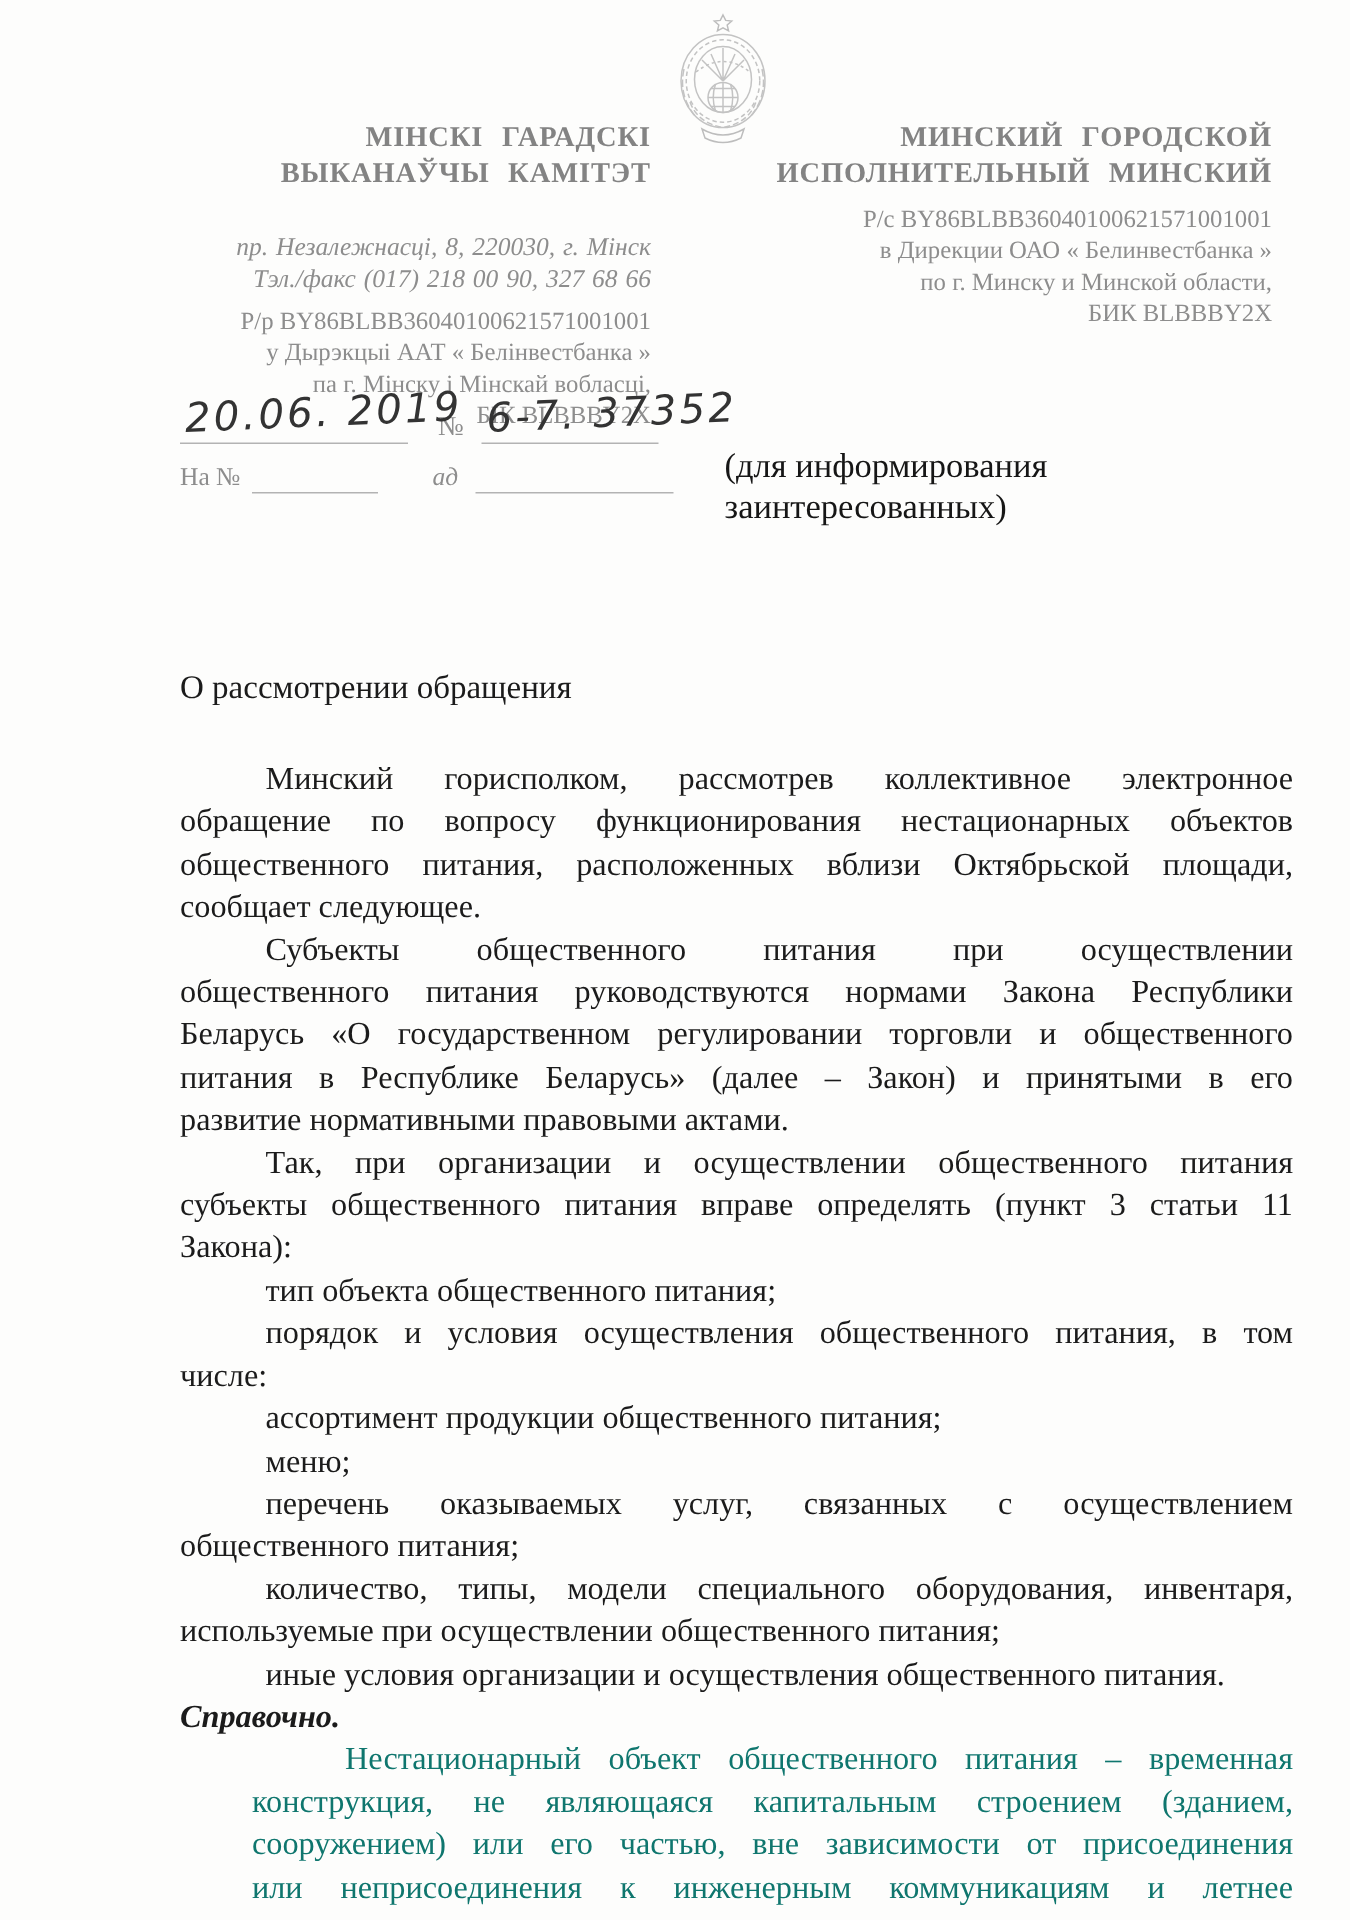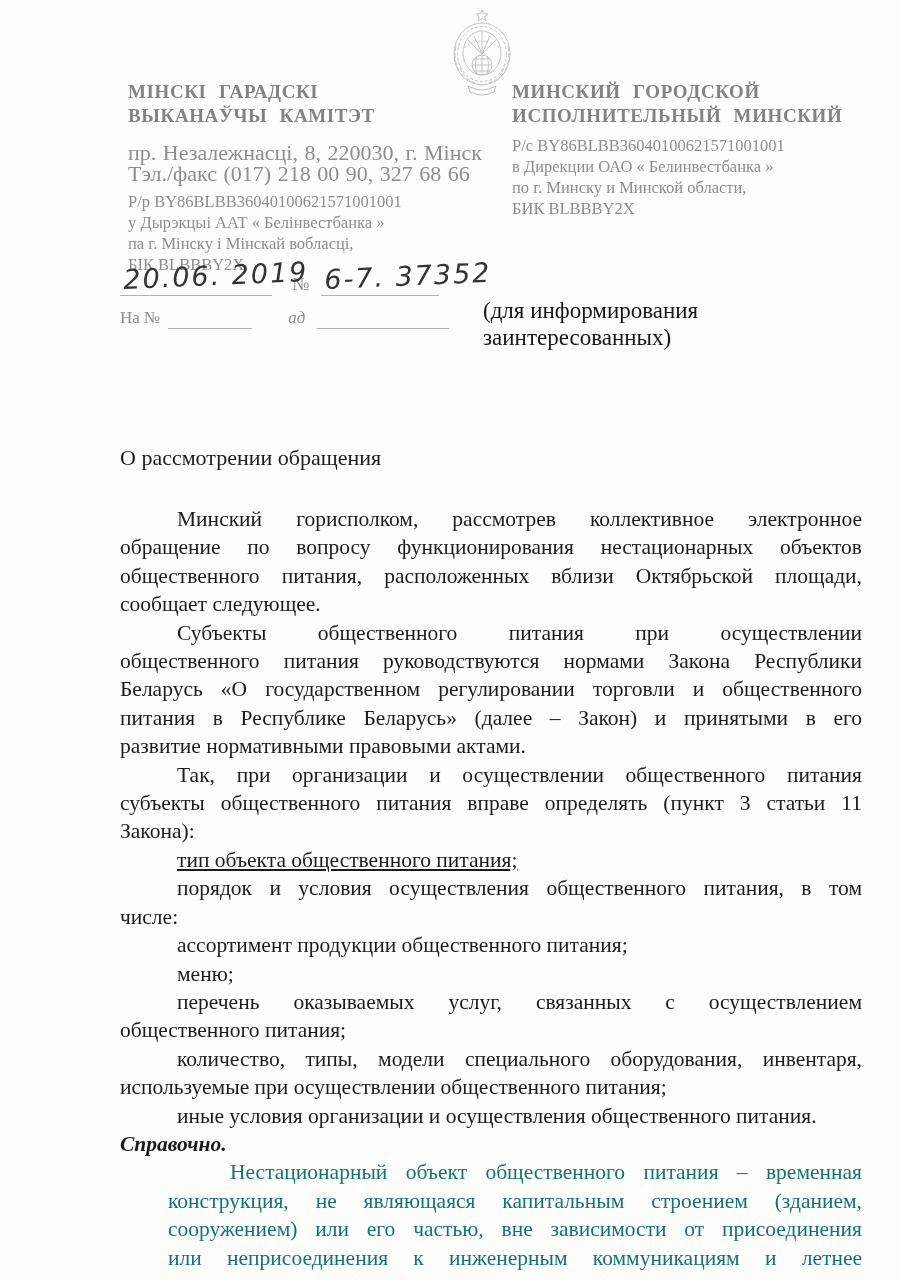--- a/index.html
+++ b/index.html
@@ -4,26 +4,26 @@
 <style>
   html,body { margin:0; padding:0; }
   .page {
     position:relative; width:900px; height:1280px;
     background:#fdfdfc; overflow:hidden;
     font-family:"Liberation Serif", serif;
   }
   
   .emblem { position:absolute; left:448px; top:8px; width:68px; height:94px; }
   
-  .org { position:absolute; top:80px; text-align:left; color:#8d8d8d; }
+  .org { position:absolute; top:80px; text-align:right; color:#8d8d8d; }
   .org-left  { left:128px; width:306px; }
   .org-right { left:512px; width:336px; }
   .org-title { font-weight:bold; font-size:19px; line-height:24px;
                letter-spacing:0.6px; word-spacing:7px; color:#838383; }
-  .org-addr  { margin-top:14px; font-size:22px; line-height:21px; word-spacing:1px; }
+  .org-addr  { margin-top:26px; font-size:17px; line-height:21px; word-spacing:1px;font-style:italic; }
   .org-bank  { margin-top:7px; font-size:16.5px; line-height:21px; }
   .org div { white-space:nowrap; }
   
   .refblock { position:absolute; left:120px; top:258px; width:360px; }
   .handrow { display:flex; align-items:flex-end; height:38px; }
   .ubox { border-bottom:1.5px solid #b3b3b3; position:relative; }
   .date-box { width:152px; height:36px; }
   .num-box  { width:118px; height:36px; margin-left:12px; }
   .hand {
     position:absolute; bottom:0px; left:4px; white-space:nowrap;
@@ -129,21 +129,21 @@
       <div class="bl jl">общественного питания, расположенных вблизи Октябрьской площади,</div>
       <div class="bl">сообщает следующее.</div>
       <div class="bl jl" style="text-indent: 57px;">Субъекты общественного питания при осуществлении</div>
       <div class="bl jl">общественного питания руководствуются нормами Закона Республики</div>
       <div class="bl jl">Беларусь «О государственном регулировании торговли и общественного</div>
       <div class="bl jl">питания в Республике Беларусь» (далее – Закон) и принятыми в его</div>
       <div class="bl">развитие нормативными правовыми актами.</div>
       <div class="bl jl" style="text-indent: 57px;">Так, при организации и осуществлении общественного питания</div>
       <div class="bl jl">субъекты общественного питания вправе определять (пункт 3 статьи 11</div>
       <div class="bl">Закона):</div>
-      <div class="bl" style="text-indent: 57px; text-decoration: underline;">тип объекта общественного питания;</div>
+      <div class="bl" style="text-indent: 57px;">тип объекта общественного питания;</div>
       <div class="bl jl" style="text-indent: 57px;">порядок и условия осуществления общественного питания, в том</div>
       <div class="bl">числе:</div>
       <div class="bl" style="text-indent: 57px;">ассортимент продукции общественного питания;</div>
       <div class="bl" style="text-indent: 57px;">меню;</div>
       <div class="bl jl" style="text-indent: 57px;">перечень оказываемых услуг, связанных с осуществлением</div>
       <div class="bl">общественного питания;</div>
       <div class="bl jl" style="text-indent: 57px;">количество, типы, модели специального оборудования, инвентаря,</div>
       <div class="bl">используемые при осуществлении общественного питания;</div>
       <div class="bl" style="text-indent: 57px;">иные условия организации и осуществления общественного питания.</div>
       <div class="bl bi">Справочно.</div>

